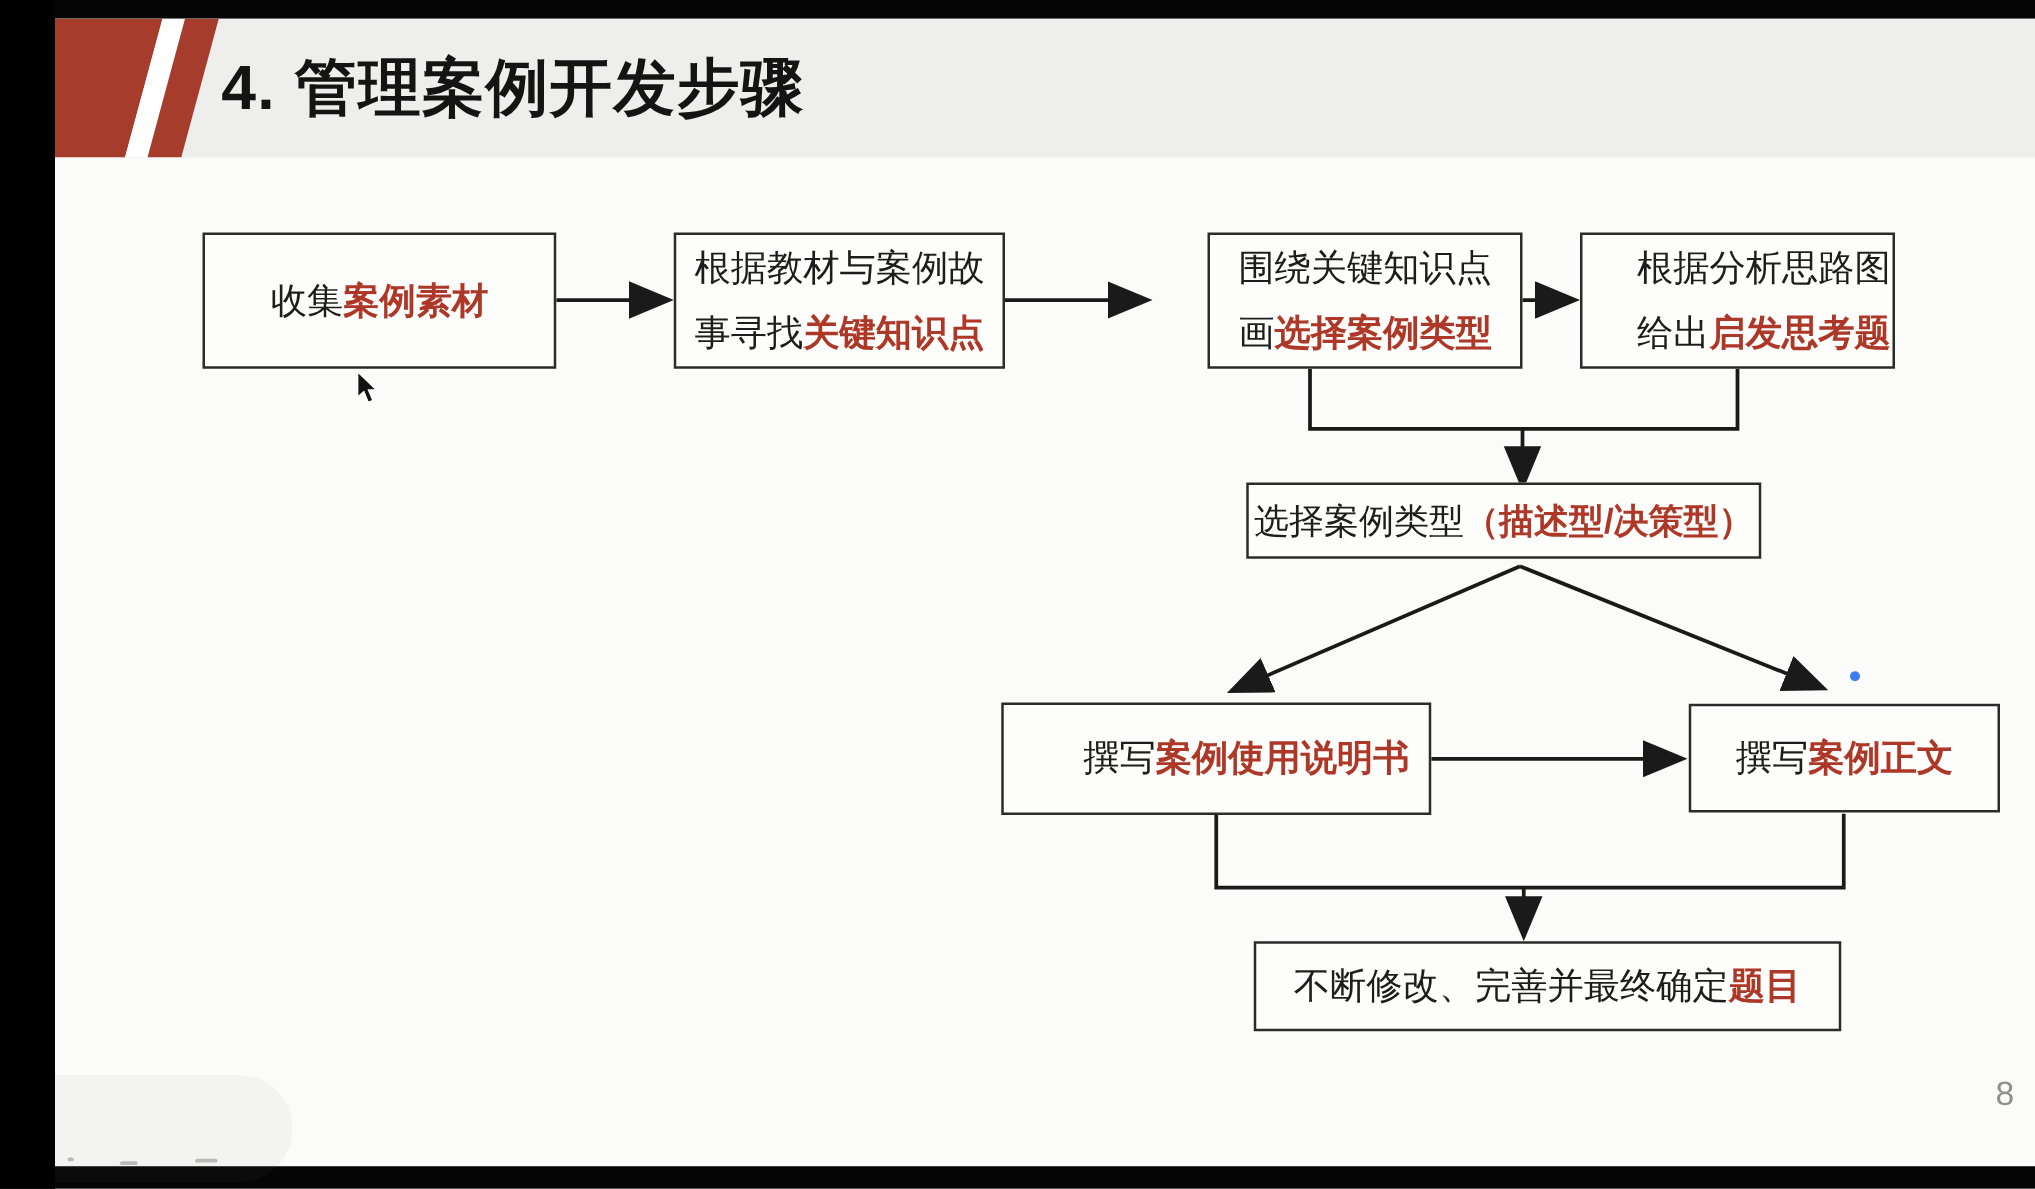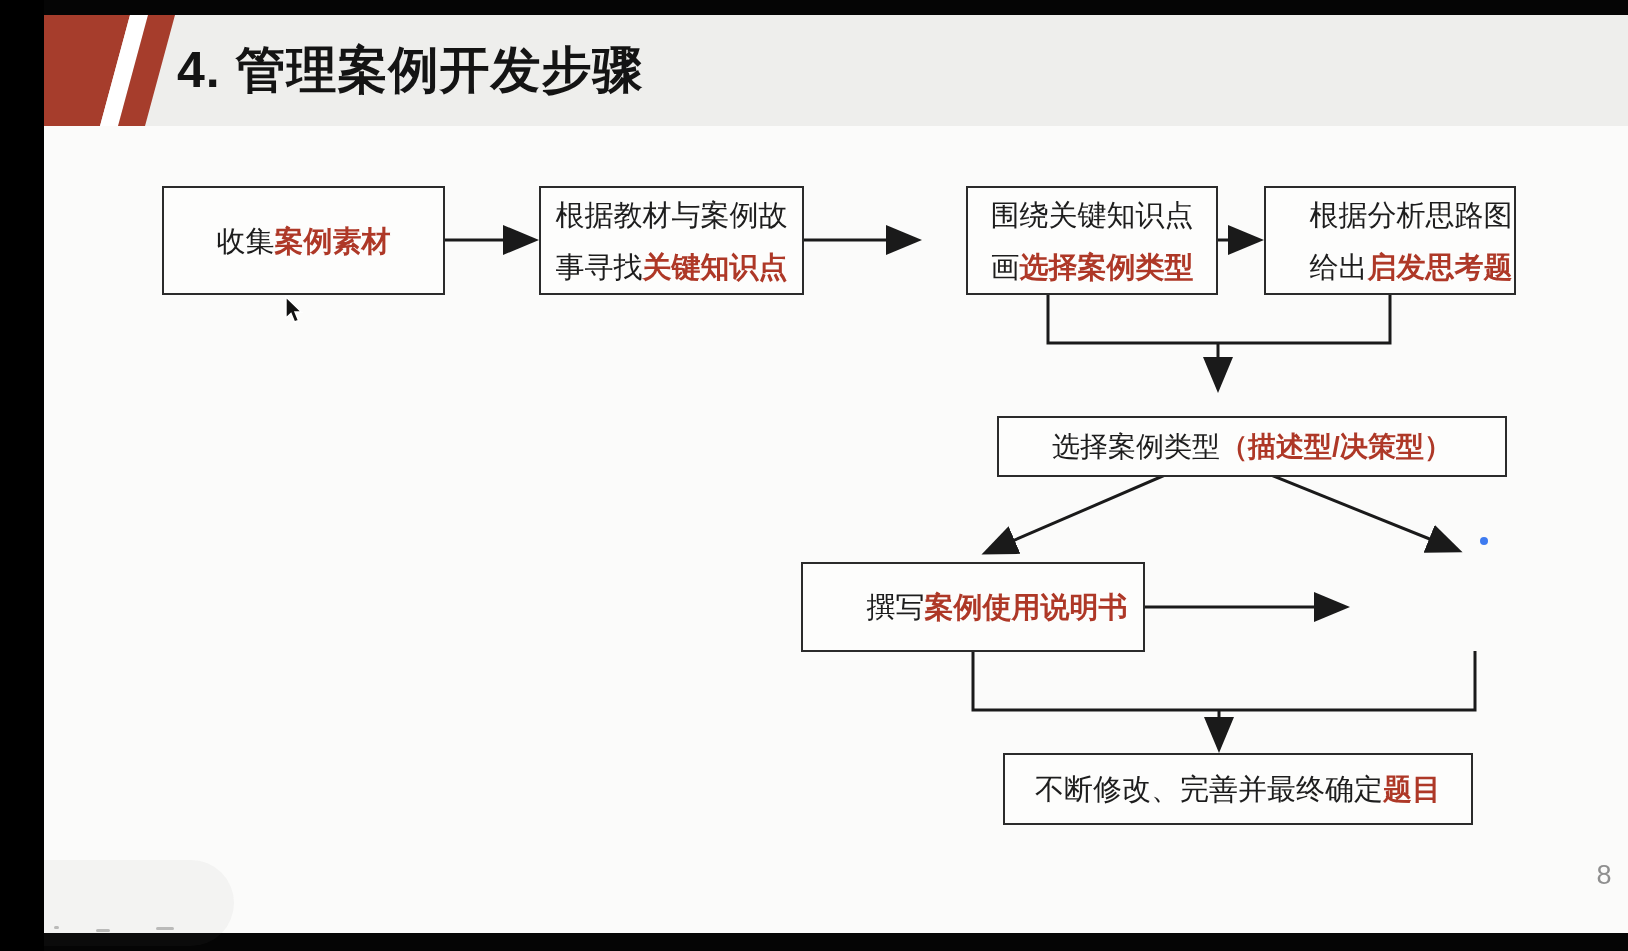--- a/index.html
+++ b/index.html
@@ -28,21 +28,21 @@
     display:flex;flex-direction:column;justify-content:center;align-items:center;
     color:#1d1d1d;font-size:29px;line-height:52px;white-space:nowrap;
   }
   .fbox .line{text-align:center;}
   .em{color:var(--em-red,#ae3827);font-weight:700;}
 
   .b1{left:118px;top:186px;width:283px;height:109px;}
   .b2{left:495px;top:186px;width:265px;height:109px;}
   .b3{left:922px;top:186px;width:252px;height:109px;}
   .b4{left:1220px;top:186px;width:252px;height:109px;padding-left:42px;}
-  .b5{left:953px;top:416px;width:510px;height:61px;font-size:28px;line-height:30px;}
+  .b5{left:953px;top:386px;width:412px;height:61px;font-size:28px;line-height:30px;}
   .b6{left:757px;top:562px;width:344px;height:90px;padding-left:48px;}
   .b7{left:1307px;top:563px;width:249px;height:87px;}
   .b8{left:959px;top:753px;width:470px;height:72px;}
 
   .match-label{
     position:absolute;left:1101px;top:558px;width:206px;text-align:center;
     color:var(--em-red,#ae3827);font-weight:700;font-size:27px;white-space:nowrap;
   }
 
   .page-number{position:absolute;left:1540px;top:860px;width:40px;text-align:center;
@@ -114,20 +114,23 @@
   <div class="fbox b4">
       <div class="line"><span>根据分析思路图</span></div>
       <div class="line"><span>给出</span><span class="em">启发思考题</span></div>
     </div>
   <div class="fbox b5">
       <div class="line"><span>选择案例类型</span><span class="em">（描述型/决策型）</span></div>
     </div>
   <div class="fbox b6">
       <div class="line"><span>撰写</span><span class="em">案例使用说明书</span></div>
     </div>
+  <div class="fbox b7">
+      <div class="line"><span>撰写</span><span class="em">案例正文</span></div>
+    </div>
   <div class="fbox b8">
       <div class="line"><span>不断修改、完善并最终确定</span><span class="em">题目</span></div>
     </div>
 
 
   <div class="page-number">8</div>
 
   <div class="laser-dot"></div>
 
   <div class="webcam-blob"></div>

